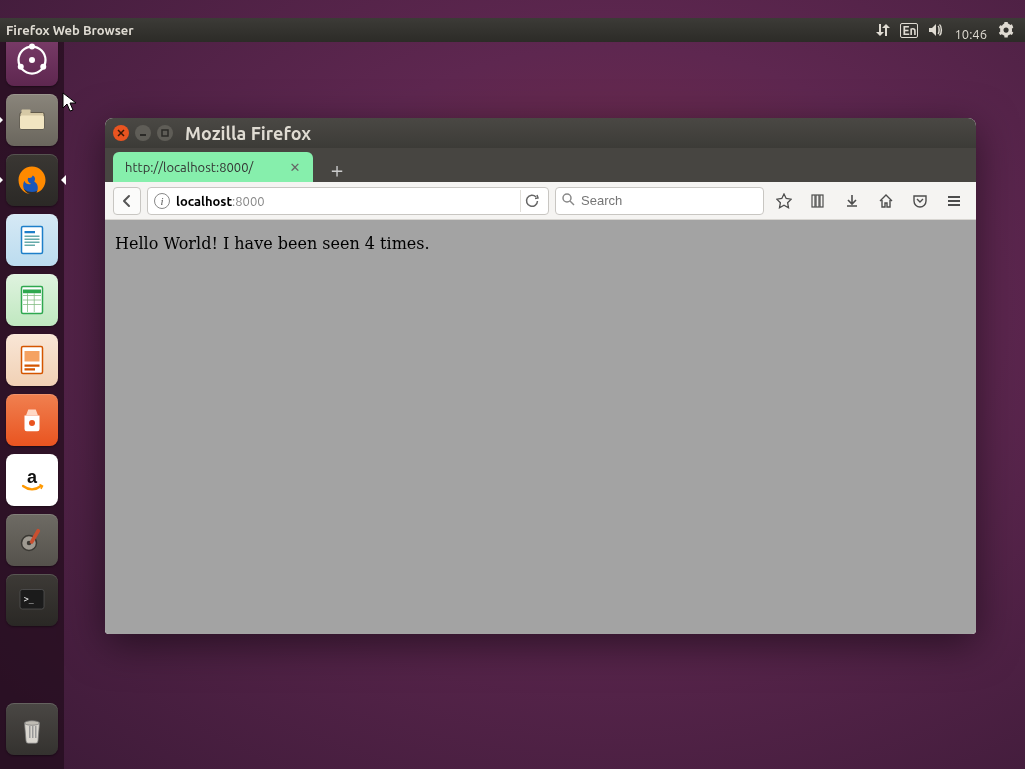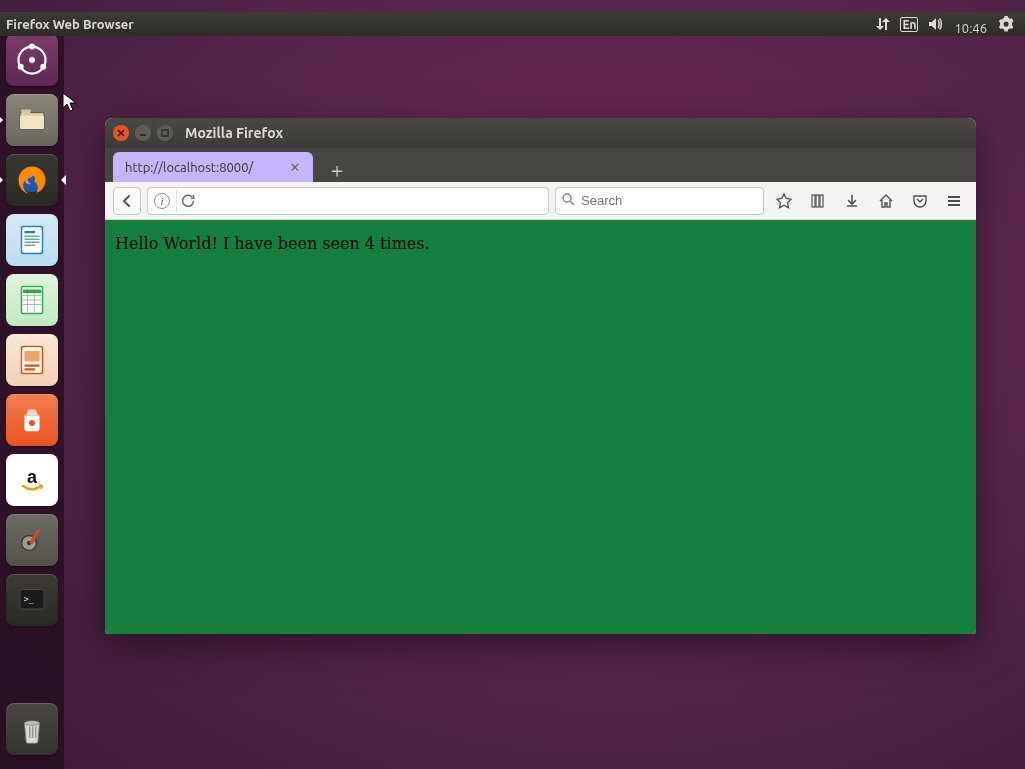--- a/index.html
+++ b/index.html
@@ -8,21 +8,21 @@
     height: 769px;
     font-family: Ubuntu, "Segoe UI", sans-serif;
     background: radial-gradient(ellipse at 60% 40%, #7a2d4a 0%, #5e2750 40%, #3c1a37 100%);
     overflow: hidden;
     position: relative;
   }
 
   
   .menubar {
     position: absolute;
-    top: 12px; left: 0; right: 0;
+    top: 18px; left: 0; right: 0;
     height: 24px;
     background: linear-gradient(#3c3b37, #2c2b27);
     color: #dfdbd2;
     display: flex;
     align-items: center;
     padding: 0 6px;
     font-size: 13px;
     font-weight: bold;
     z-index: 10;
   }
@@ -118,21 +118,21 @@
     overflow: hidden;
     background: #fff;
   }
   .titlebar {
     height: 30px;
     background: linear-gradient(#4a4844, #3c3b37);
     display: flex;
     align-items: center;
     padding: 0 8px;
     color: #dfdbd2;
-    font-size: 14px;
+    font-size: 18px;
     font-weight: bold;
   }
   .titlebar .wbtn {
     width: 16px; height: 16px;
     border-radius: 50%;
     margin-right: 6px;
     display: flex; align-items:center; justify-content:center;
   }
   .titlebar .wclose { background: #e95420; }
   .titlebar .wmin   { background: #5f5d57; }
@@ -142,21 +142,21 @@
   .tabstrip {
     height: 34px;
     background: #474541;
     display: flex;
     align-items: flex-end;
     padding: 0 8px;
   }
   .tab {
     height: 30px;
     min-width: 200px;
-    background: #c4b5fd;
+    background: #86efac;
     border-radius: 6px 6px 0 0;
     display: flex;
     align-items: center;
     padding: 0 10px 0 12px;
     font-size: 13px;
     color: #333;
     position: relative;
   }
   .tab .tab-title { flex: 1; overflow: hidden; white-space: nowrap; }
   .tab .tab-close {
@@ -240,21 +240,21 @@
     display:flex;align-items:center;justify-content:center;
     color: #555;
   }
   .ticon svg { width: 16px; height: 16px; fill: #4d4d4d; }
 
   .page-content {
     padding: 14px 10px;
     font-family: "DejaVu Serif", Georgia, serif;
     font-size: 16px;
     color: #000;
-    background: #15803d;
+    background: #a3a3a3;
     height: calc(100% - 30px - 34px - 38px);
   }
 </style>
 </head>
 <body>
 
 <div class="menubar">
   <span>Firefox Web Browser</span>
   <span class="spacer"></span>
   <span class="sysicon">
@@ -424,20 +424,23 @@
 
   <div class="toolbar">
     <div class="back-btn">
       <svg width="14" height="14" viewBox="0 0 14 14">
           <path d="M9 2L4 7l5 5" fill="none" stroke="#555" stroke-width="2" stroke-linecap="round" stroke-linejoin="round"></path>
         </svg>
     </div>
 
     <div class="urlbar">
       <span class="info-dot">i</span>
+      <span class="url-text">
+        <span class="url-host">localhost</span><span class="url-port">:8000</span>
+      </span>
       <span class="reload">
         <svg width="14" height="14" viewBox="0 0 14 14">
             <path d="M11 3A5.5 5.5 0 1012.5 7" fill="none" stroke="#666" stroke-width="1.5"></path>
             <path d="M12 1l1 3-3 .5" fill="none" stroke="#666" stroke-width="1.5"></path>
           </svg>
       </span>
     </div>
 
     <div class="searchbar">
       <span class="search-glyph">

